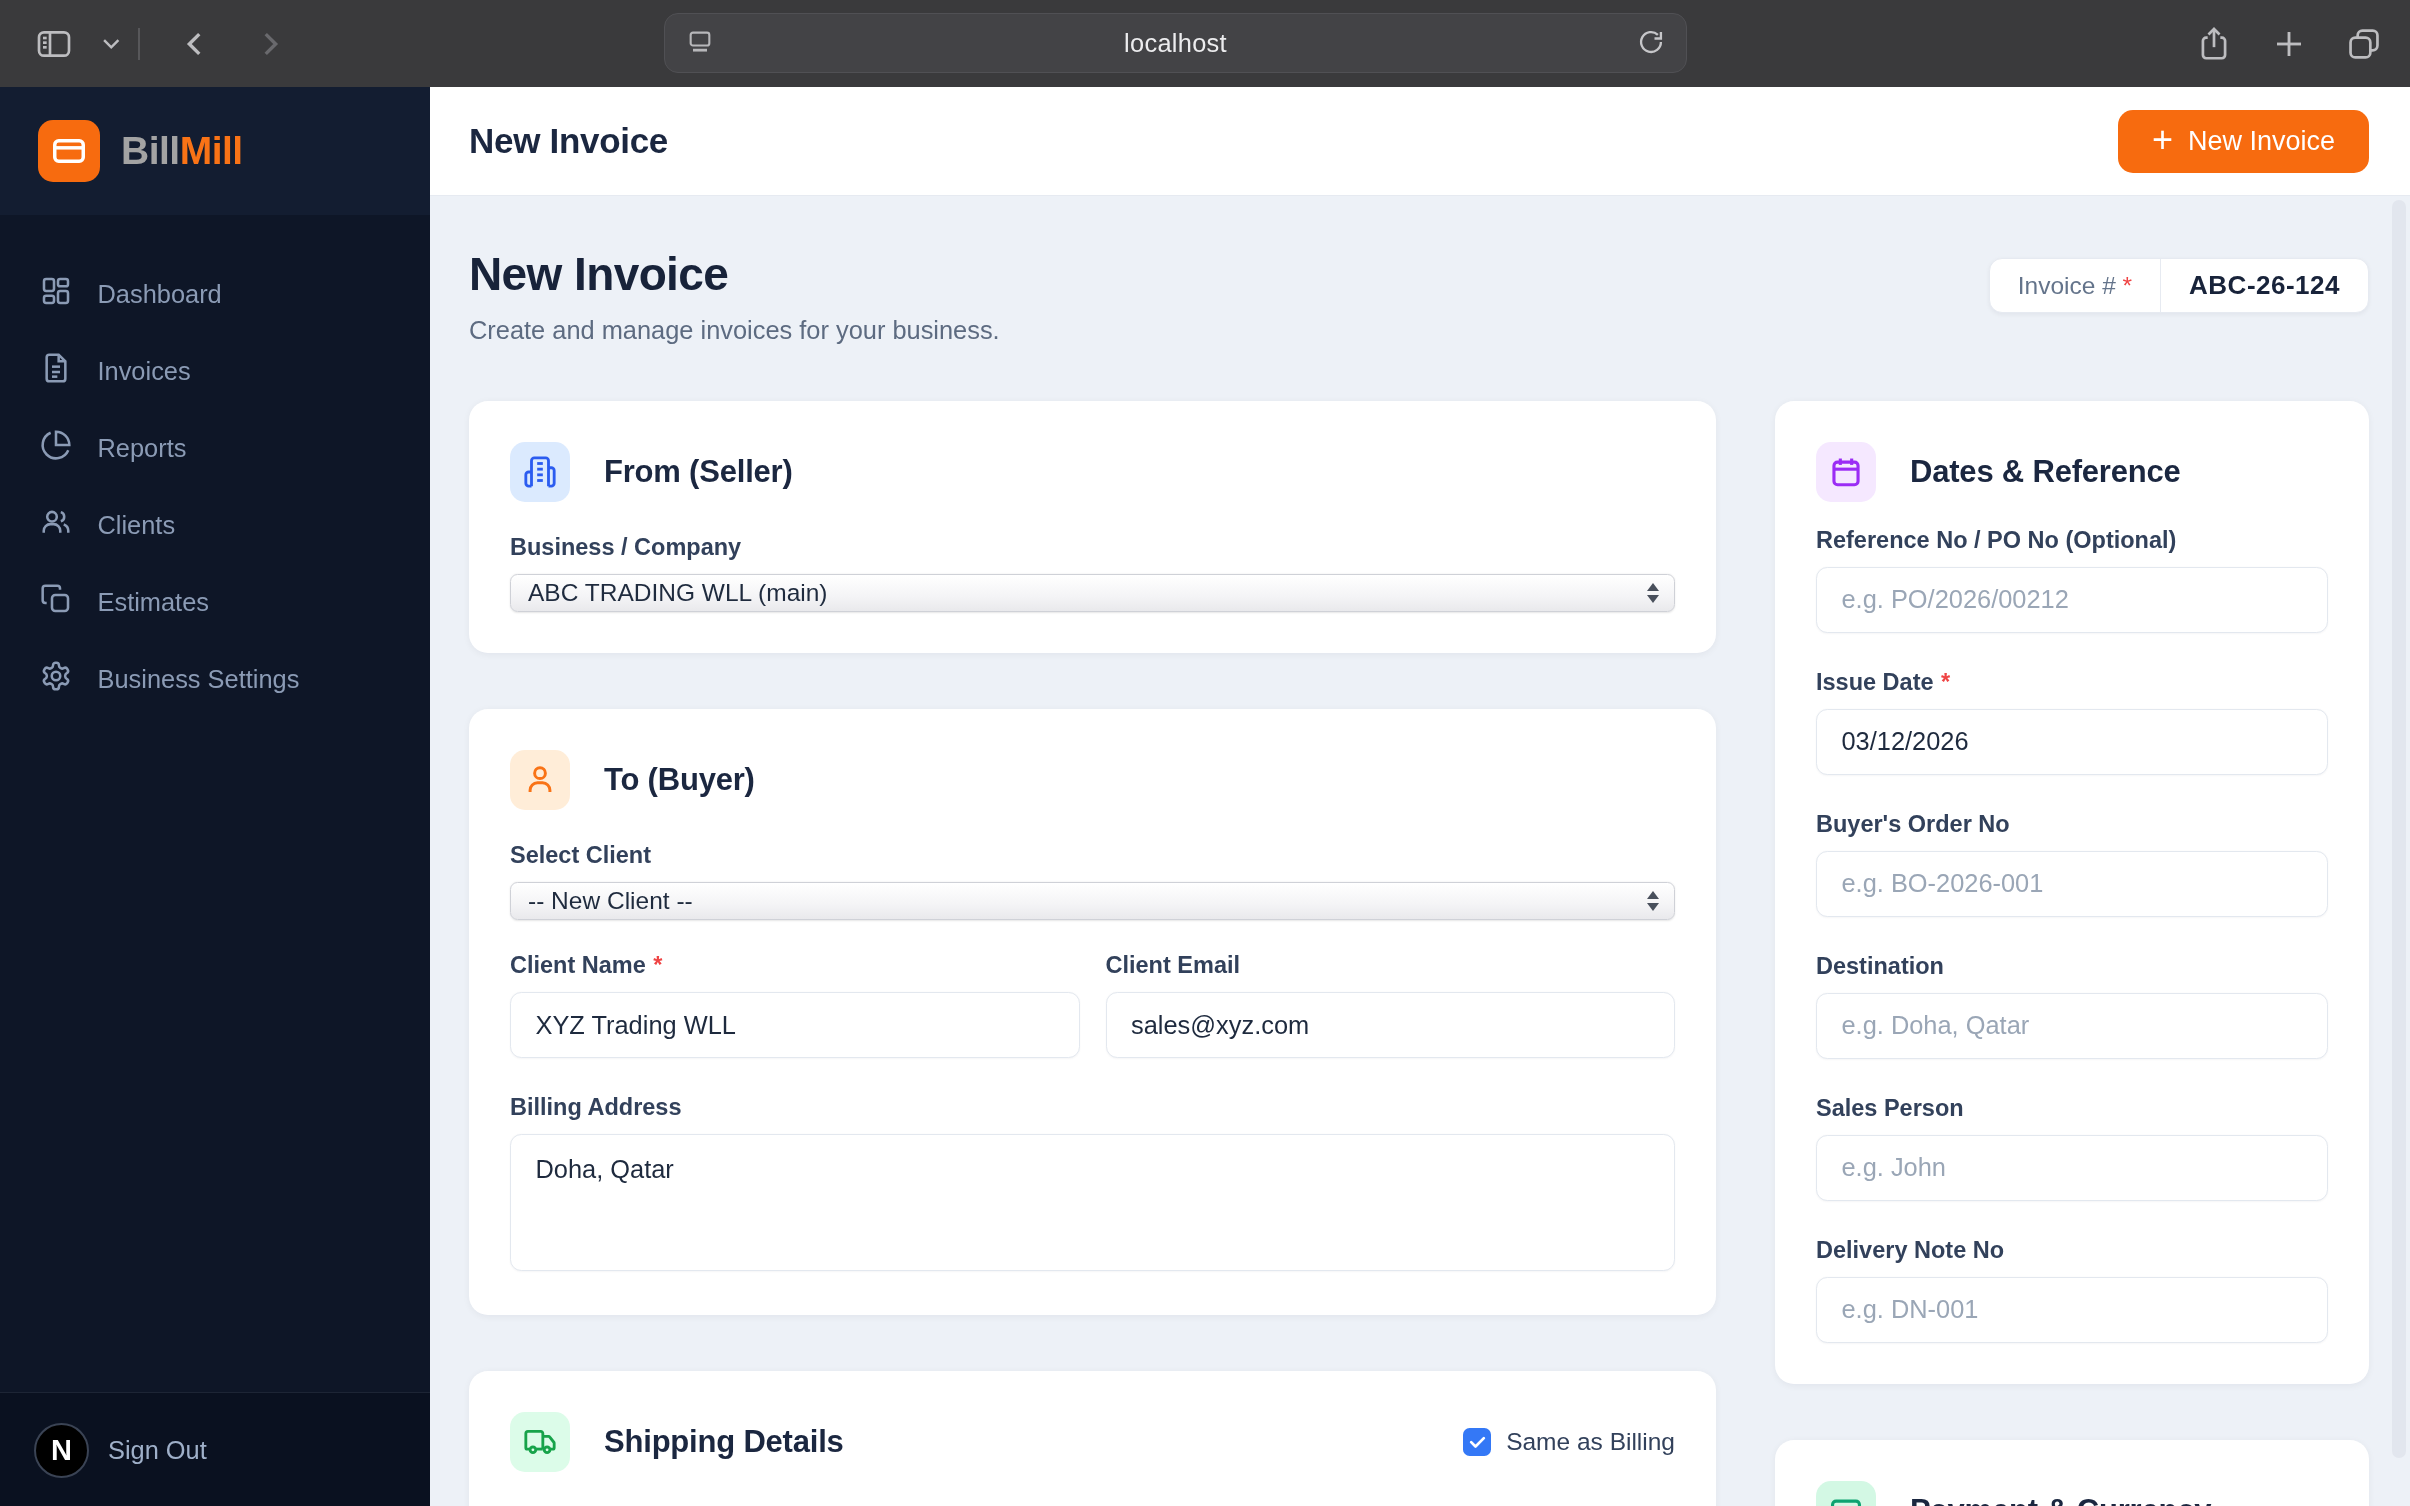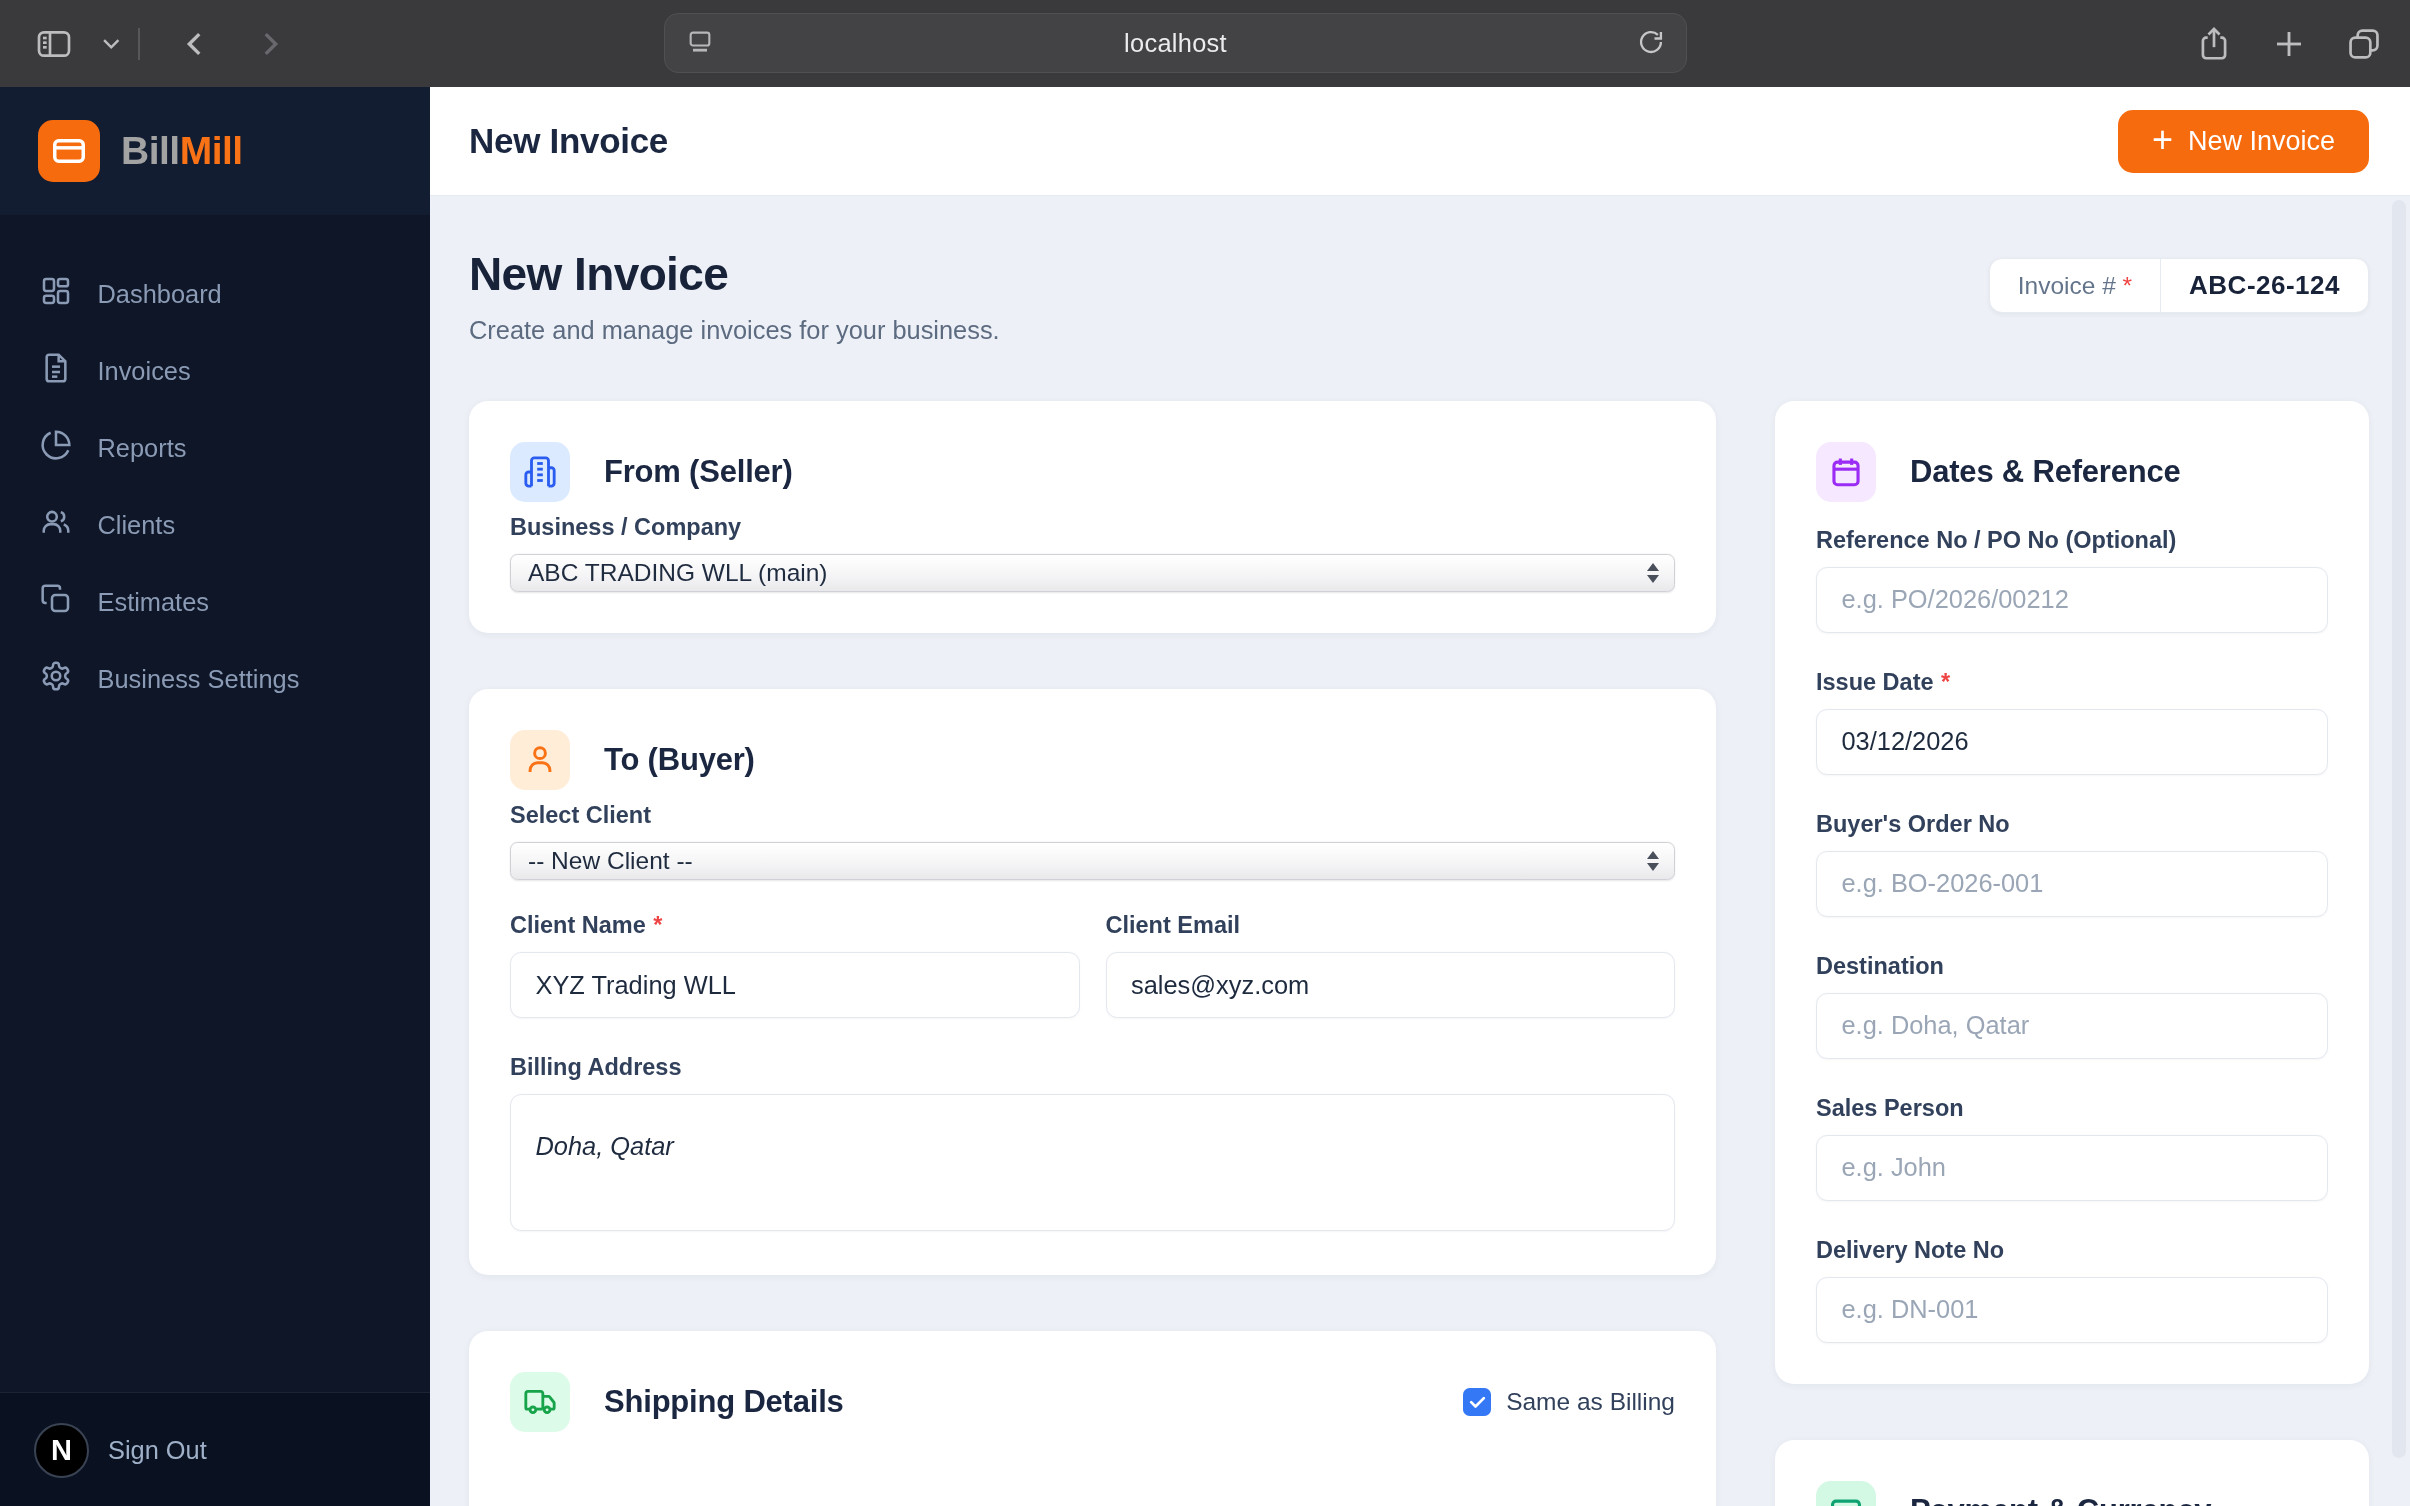--- a/index.html
+++ b/index.html
@@ -58,26 +58,26 @@
   .card { background:#fff; border-radius:19px; box-shadow:0 1.9px 7.5px rgba(15,23,42,.05); padding:41px; }
   .card-title-row { display:flex; align-items:center; gap:34px; }
   .icon-tile { width:60px; height:60px; border-radius:15px; display:flex; align-items:center; justify-content:center; }
   .tile-blue   { background:#dbeafe; color:#2b5cf0; }
   .tile-orange { background:#ffedd8; color:#f97316; }
   .tile-green  { background:#dcfce9; color:#17a34a; }
   .tile-purple { background:#f5e8ff; color:#9b2cf5; }
   .tile-mint   { background:#d3f8e4; color:#0ea371; }
   .card-title { font-size:31px; font-weight:700; color:#1b2740; letter-spacing:-0.2px; }
 
-  .field { margin-top:12px; }
+  .field { margin-top:32px; }
   .field-label { font-size:23.5px; font-weight:600; color:#32415b; margin-bottom:13px; display:flex; gap:7.5px; }
   .req { color:#ef4444; }
   .text-input { width:100%; height:66px; border:0.9px solid #e3e8ef; border-radius:11.3px; background:#fff; padding:0 24.5px; font-size:25.4px; color:#1e2a3e; font-family:inherit; box-shadow:0 0.9px 1.9px rgba(15,23,42,.04); outline:none; }
   .text-input::placeholder { color:#9aa6b6; }
-  textarea.text-input { height:137px; padding-top:34px; resize:none; line-height:1.4;font-style:italic; }
+  textarea.text-input { height:137px; padding-top:17px; resize:none; line-height:1.4; }
 
   .select { position:relative; height:38px; border:0.9px solid #cfd1d7; border-radius:7.5px; background:linear-gradient(180deg,#ffffff 0%,#f4f4f6 60%,#e9e9ec 100%); box-shadow:inset 0 0.9px 0 #fff, 0 0.9px 1.9px rgba(0,0,0,.10); display:flex; align-items:center; padding:0 43px 0 17px; font-size:24.5px; color:#1f2b3e; cursor:pointer; }
   .select .spinner { position:absolute; right:15px; top:50%; transform:translateY(-50%); display:flex; flex-direction:column; gap:3.8px; }
   .spin-up { width:0; height:0; border-left:6.6px solid transparent; border-right:6.6px solid transparent; border-bottom:8.5px solid #49505c; }
   .spin-dn { width:0; height:0; border-left:6.6px solid transparent; border-right:6.6px solid transparent; border-top:8.5px solid #49505c; }
 
   .two-col { display:grid; grid-template-columns:1fr 1fr; column-gap:26px; margin-top:32px; }
   .two-col .field { margin-top:0; }
 
   .ship-row { display:flex; align-items:center; justify-content:space-between; }

